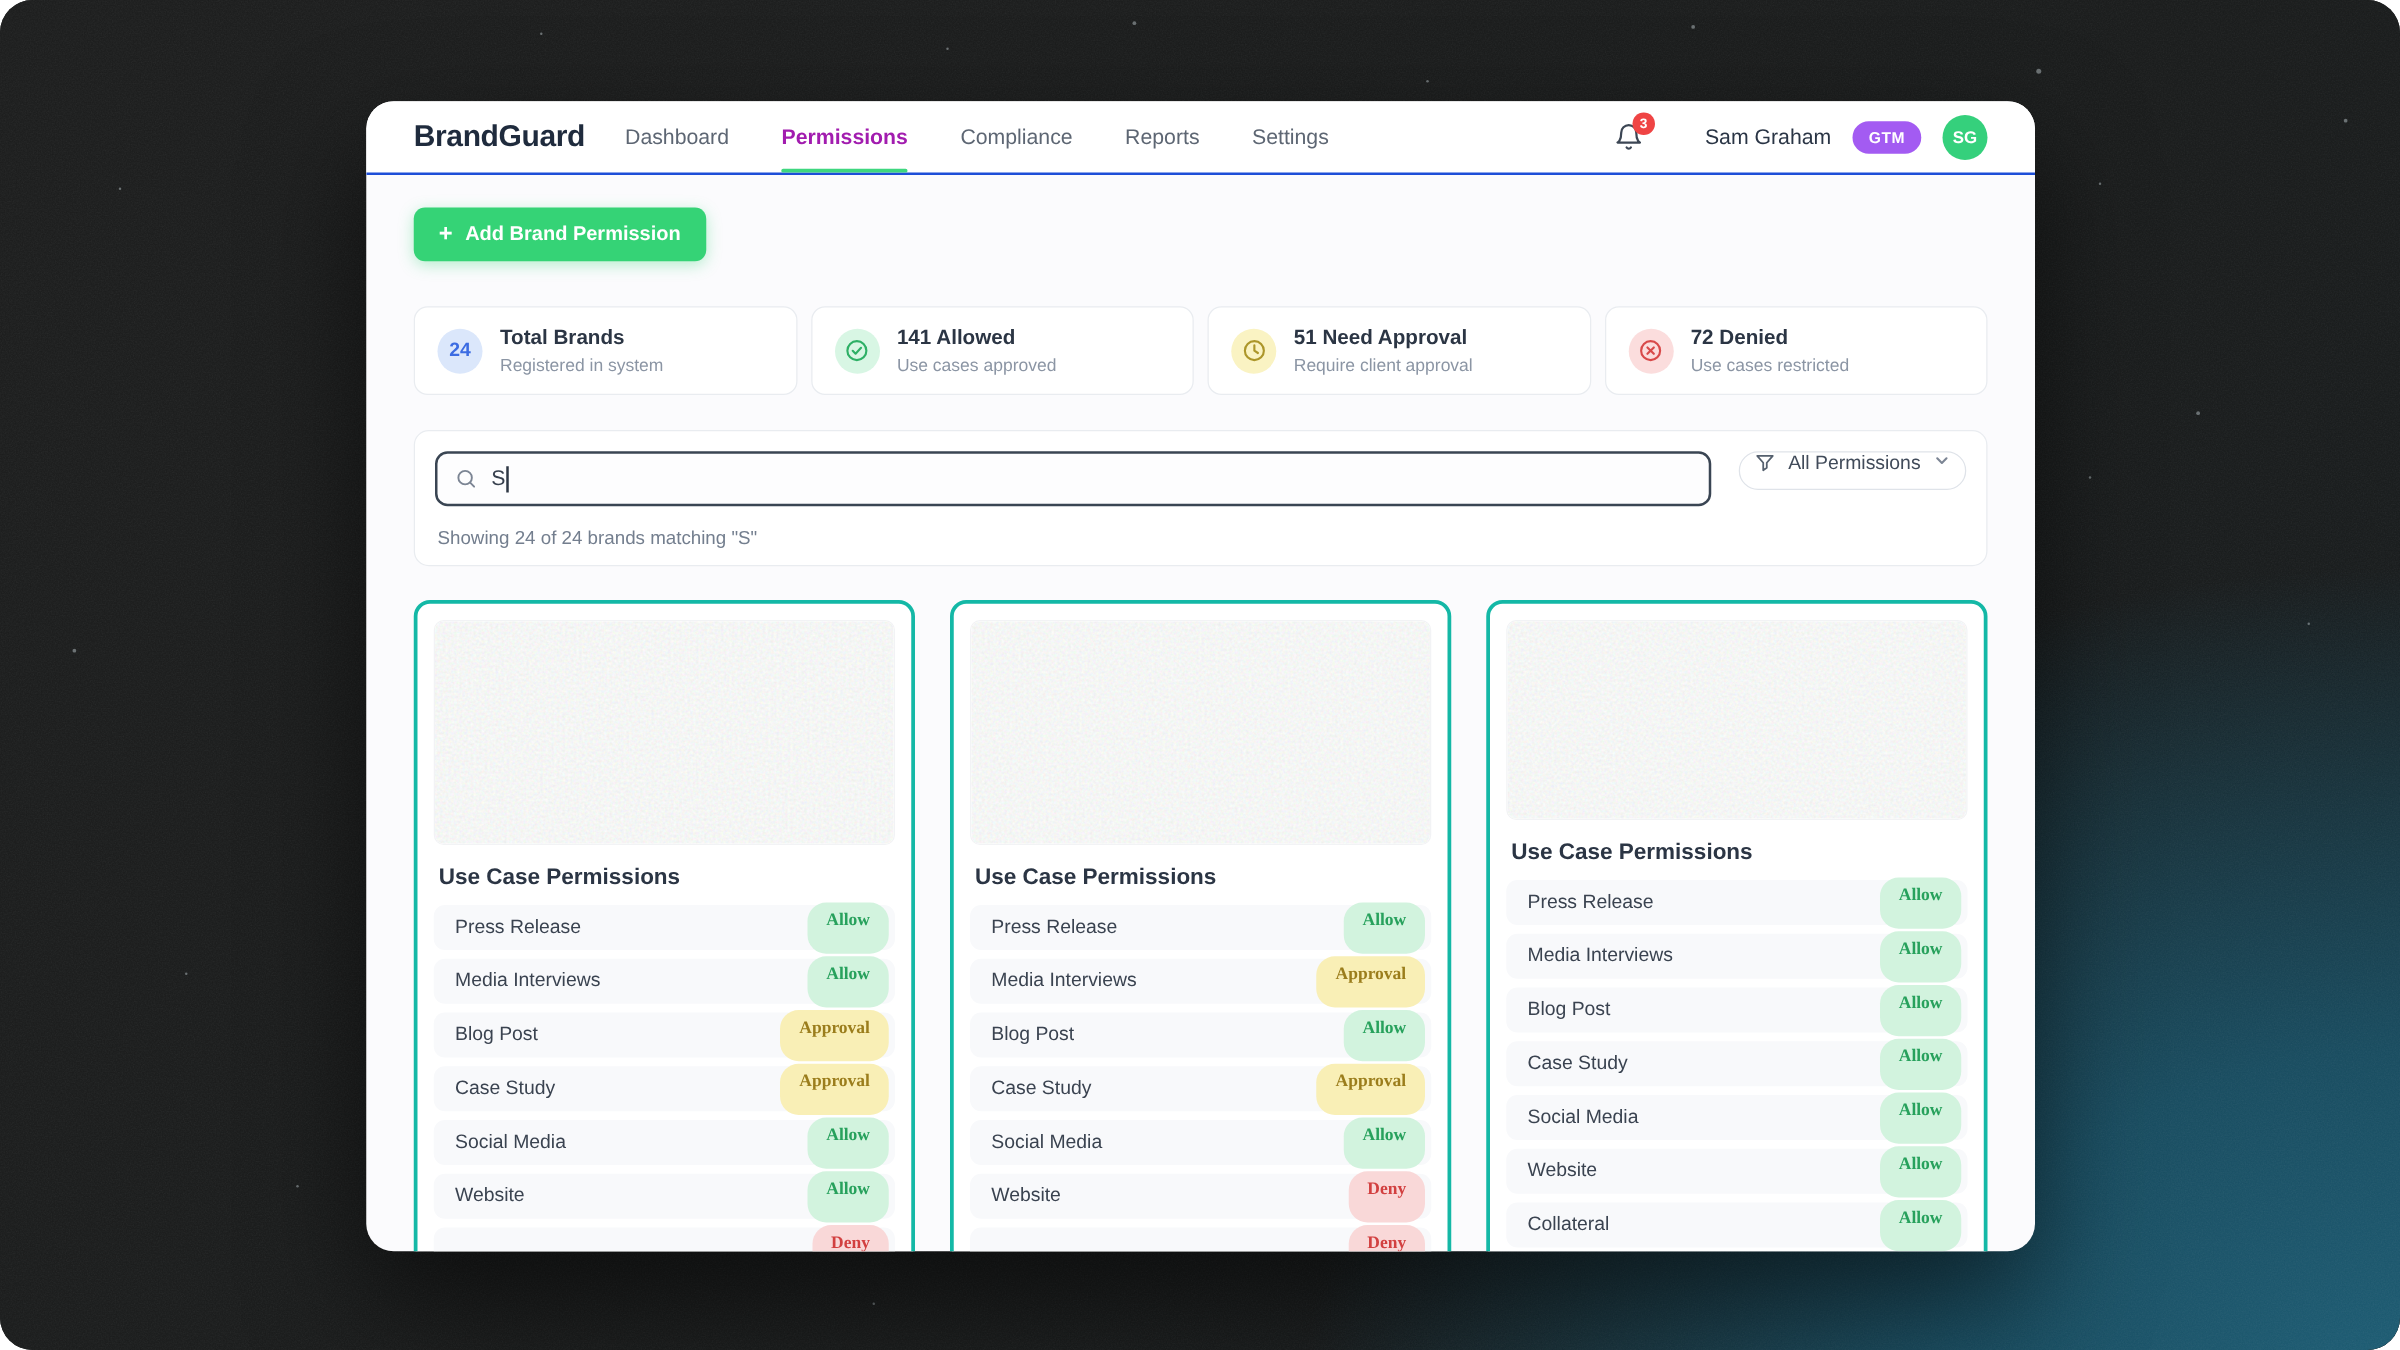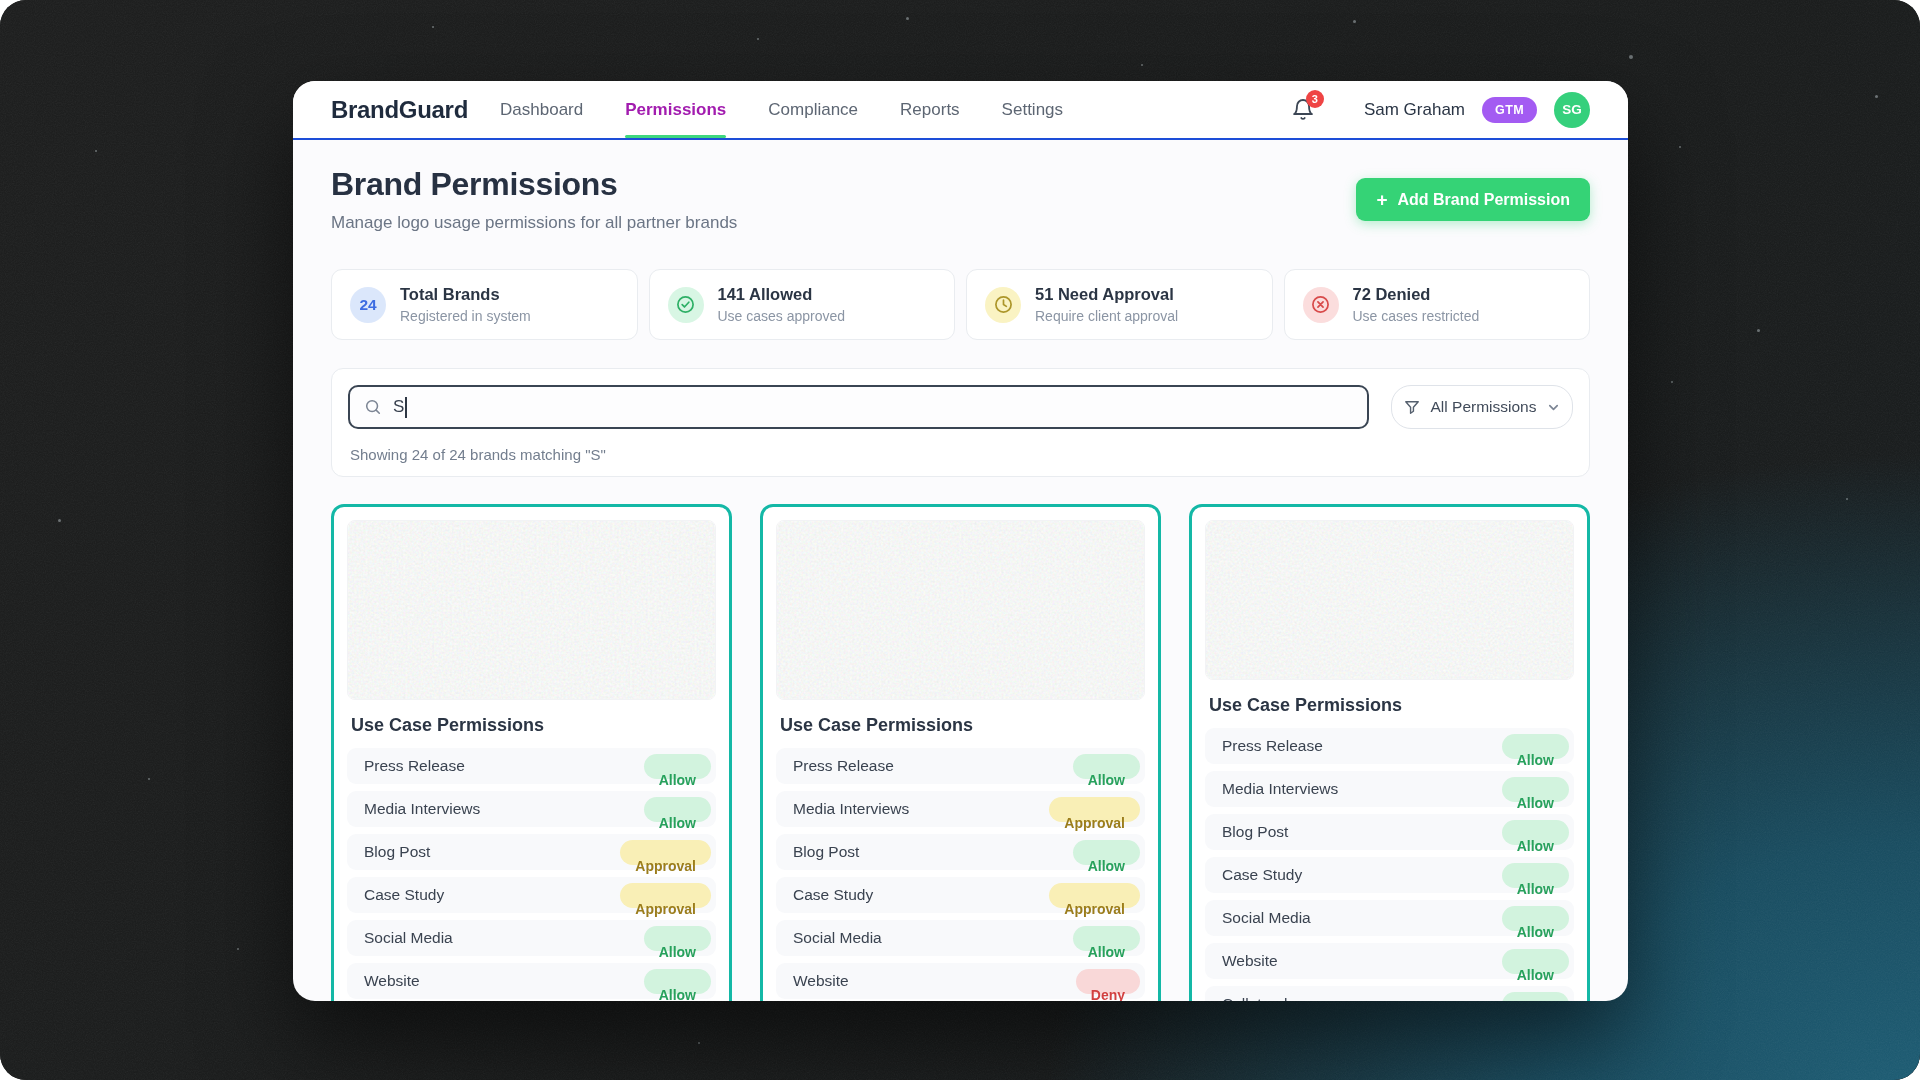--- a/index.html
+++ b/index.html
@@ -61,36 +61,36 @@
   .stat-title{ font-size:16.5px; font-weight:700; color:#2b3544; }
   .stat-sub{ font-size:14px; color:#8b95a4; margin-top:4px; }
 
   .search-card{ margin-top:28px; background:#fff; border:1px solid #e9ecf0; border-radius:12px;
                 padding:16px 16px 13px; }
   .search-row{ display:flex; gap:22px; }
   .search-input{ flex:1; height:44px; border:2px solid #3a4553; border-radius:10px; background:#fdfdfe;
                 display:flex; align-items:center; padding:0 14px; cursor:text; }
   .search-text{ font-size:17px; color:#37404e; margin-left:11px; }
   .caret{ width:2px; height:21px; background:#2e3744; margin-left:1px; }
-  .filter-btn{ width:182px; height:44px; border:1px solid #dfe3e9; border-radius:20px; background:#fff;
-                display:flex; align-items:center; justify-content:center; gap:11px; cursor:pointer; }
+  .filter-btn{ width:182px; height:31px; border:1px solid #dfe3e9; border-radius:20px; background:#fff;
+                display:flex; justify-content:center; gap:11px; cursor:pointer; }
   .filter-label{ font-size:15.5px; color:#414b5a; font-weight:500; }
   .results-text{ font-size:15px; color:#737e8e; margin-top:17px; margin-left:2px; }
 
   .brands{ display:grid; grid-template-columns:repeat(3,1fr); gap:28px; margin-top:27px; }
   .brand-card{ background:#fff; border:3px solid #14b8a6; border-radius:13px; padding:13px; }
   .brand-image{ height:180px; border-radius:8px; overflow:hidden; border:1px solid #f2f3f5; }
   .brand-card.short .brand-image{ height:160px; }
   .brand-image svg{ display:block; width:100%; height:100%; }
   .uc-heading{ font-size:18px; font-weight:700; color:#2b3544; margin:15px 4px 12px; }
   .perm-row{ height:36px; background:#f8f9fb; border-radius:9px; margin-bottom:7px;
              display:flex; align-items:center; justify-content:space-between; padding:0 5px 0 17px; }
   .perm-label{ font-size:15.5px; color:#3a4350; font-weight:500; }
-  .badge{ height:25px; line-height:29px; padding:12px 15px; border-radius:15px;
-          font-size:14px; font-weight:600; cursor:pointer; }
+  .badge{ height:41px; line-height:29px; padding:0 15px; border-radius:15px;
+          font-size:14px; font-weight:600; cursor:pointer;font-family:Liberation Serif, serif; }
   .badge.allow{ background:#d2f3de; color:#27a15c; }
   .badge.approval{ background:#f9efb6; color:#9b7d1c; }
   .badge.deny{ background:#f9d8d8; color:#d24040; }
 </style>
 </head>
 <body>
 
 <div class="scene">
   <div class="bg-grad"></div>
   <svg class="scene-noise" width="1920" height="1080">
@@ -138,24 +138,20 @@
         </div>
         <div class="user-name">Sam Graham</div>
         <div class="team-pill">GTM</div>
         <div class="avatar">SG</div>
       </div>
     </div>
 
     <div class="content">
 
       <div class="title-row">
-        <div>
-          <div class="page-title">Brand Permissions</div>
-          <div class="page-sub">Manage logo usage permissions for all partner brands</div>
-        </div>
         <button class="add-btn">
           <span class="plus-glyph">+</span>
           <span>Add Brand Permission</span>
         </button>
       </div>
 
       <div class="stats">
         <div class="stat-card">
           <div class="stat-icon si-blue">24</div>
           <div>

